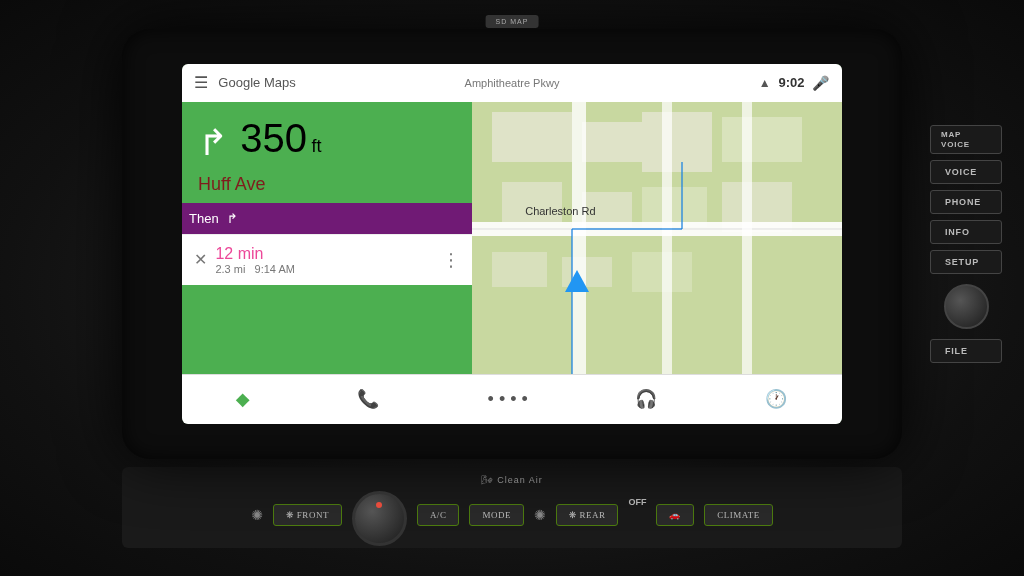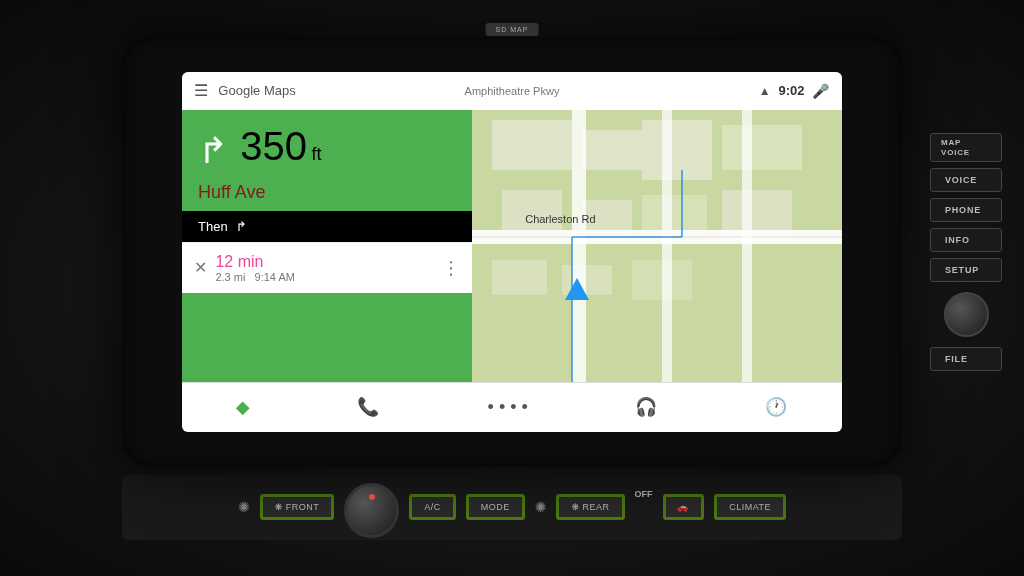--- a/index.html
+++ b/index.html
@@ -240,22 +240,22 @@
     }
 
     .nav-street {
       color: #7f1d1d;
       font-size: 18px;
       font-weight: 500;
       padding: 0 16px 8px 16px;
     }
 
     .nav-then {
-      background: #000000;
-      padding: 8px 16px;
+      background: #701a75;
+      padding: 8px 7px;
       color: #fff;
       font-size: 13px;
       display: flex;
       gap: 8px;
     }
 
     .nav-bottom {
       background: #fff;
       padding: 10px 12px;
       display: flex;
@@ -377,27 +377,28 @@
 
     .climate-controls {
       display: flex;
       align-items: center;
       justify-content: center;
       gap: 10px;
     }
 
     .climate-btn {
       background: #2a2a2a;
-      border: 3px solid #4d7c0f;
+      border: 1px solid #4d7c0f;
       color: #bbb;
       font-size: 9px;
       padding: 5px 12px;
       border-radius: 3px;
       cursor: pointer;
       letter-spacing: 0.5px;
+      font-family: Liberation Serif, serif;
     }
 
     .climate-dial {
       width: 55px;
       height: 55px;
       background: radial-gradient(circle at 35% 35%, #555, #1a1a1a);
       border-radius: 50%;
       border: 3px solid #333;
       position: relative;
       cursor: pointer;
@@ -547,20 +548,21 @@
         <span class="nav-icon">📞</span>
         <span class="nav-icon">• • • •</span>
         <span class="nav-icon">🎧</span>
         <span class="nav-icon">🕐</span>
       </div>
 
     </div>
   </div>
 
   <div class="climate-section">
+    <div class="clean-air-label">🌬 Clean Air</div>
     <div class="climate-controls">
       <span class="fan-icon">✺</span>
       <div class="climate-btn">❋ FRONT</div>
       <div class="dial-wrapper">
         <div class="climate-dial"></div>
         <div class="climate-dial-label">AUTO</div>
       </div>
       <div class="climate-btn">A/C</div>
       <div class="climate-btn">MODE</div>
       <span class="fan-icon">✺</span>

